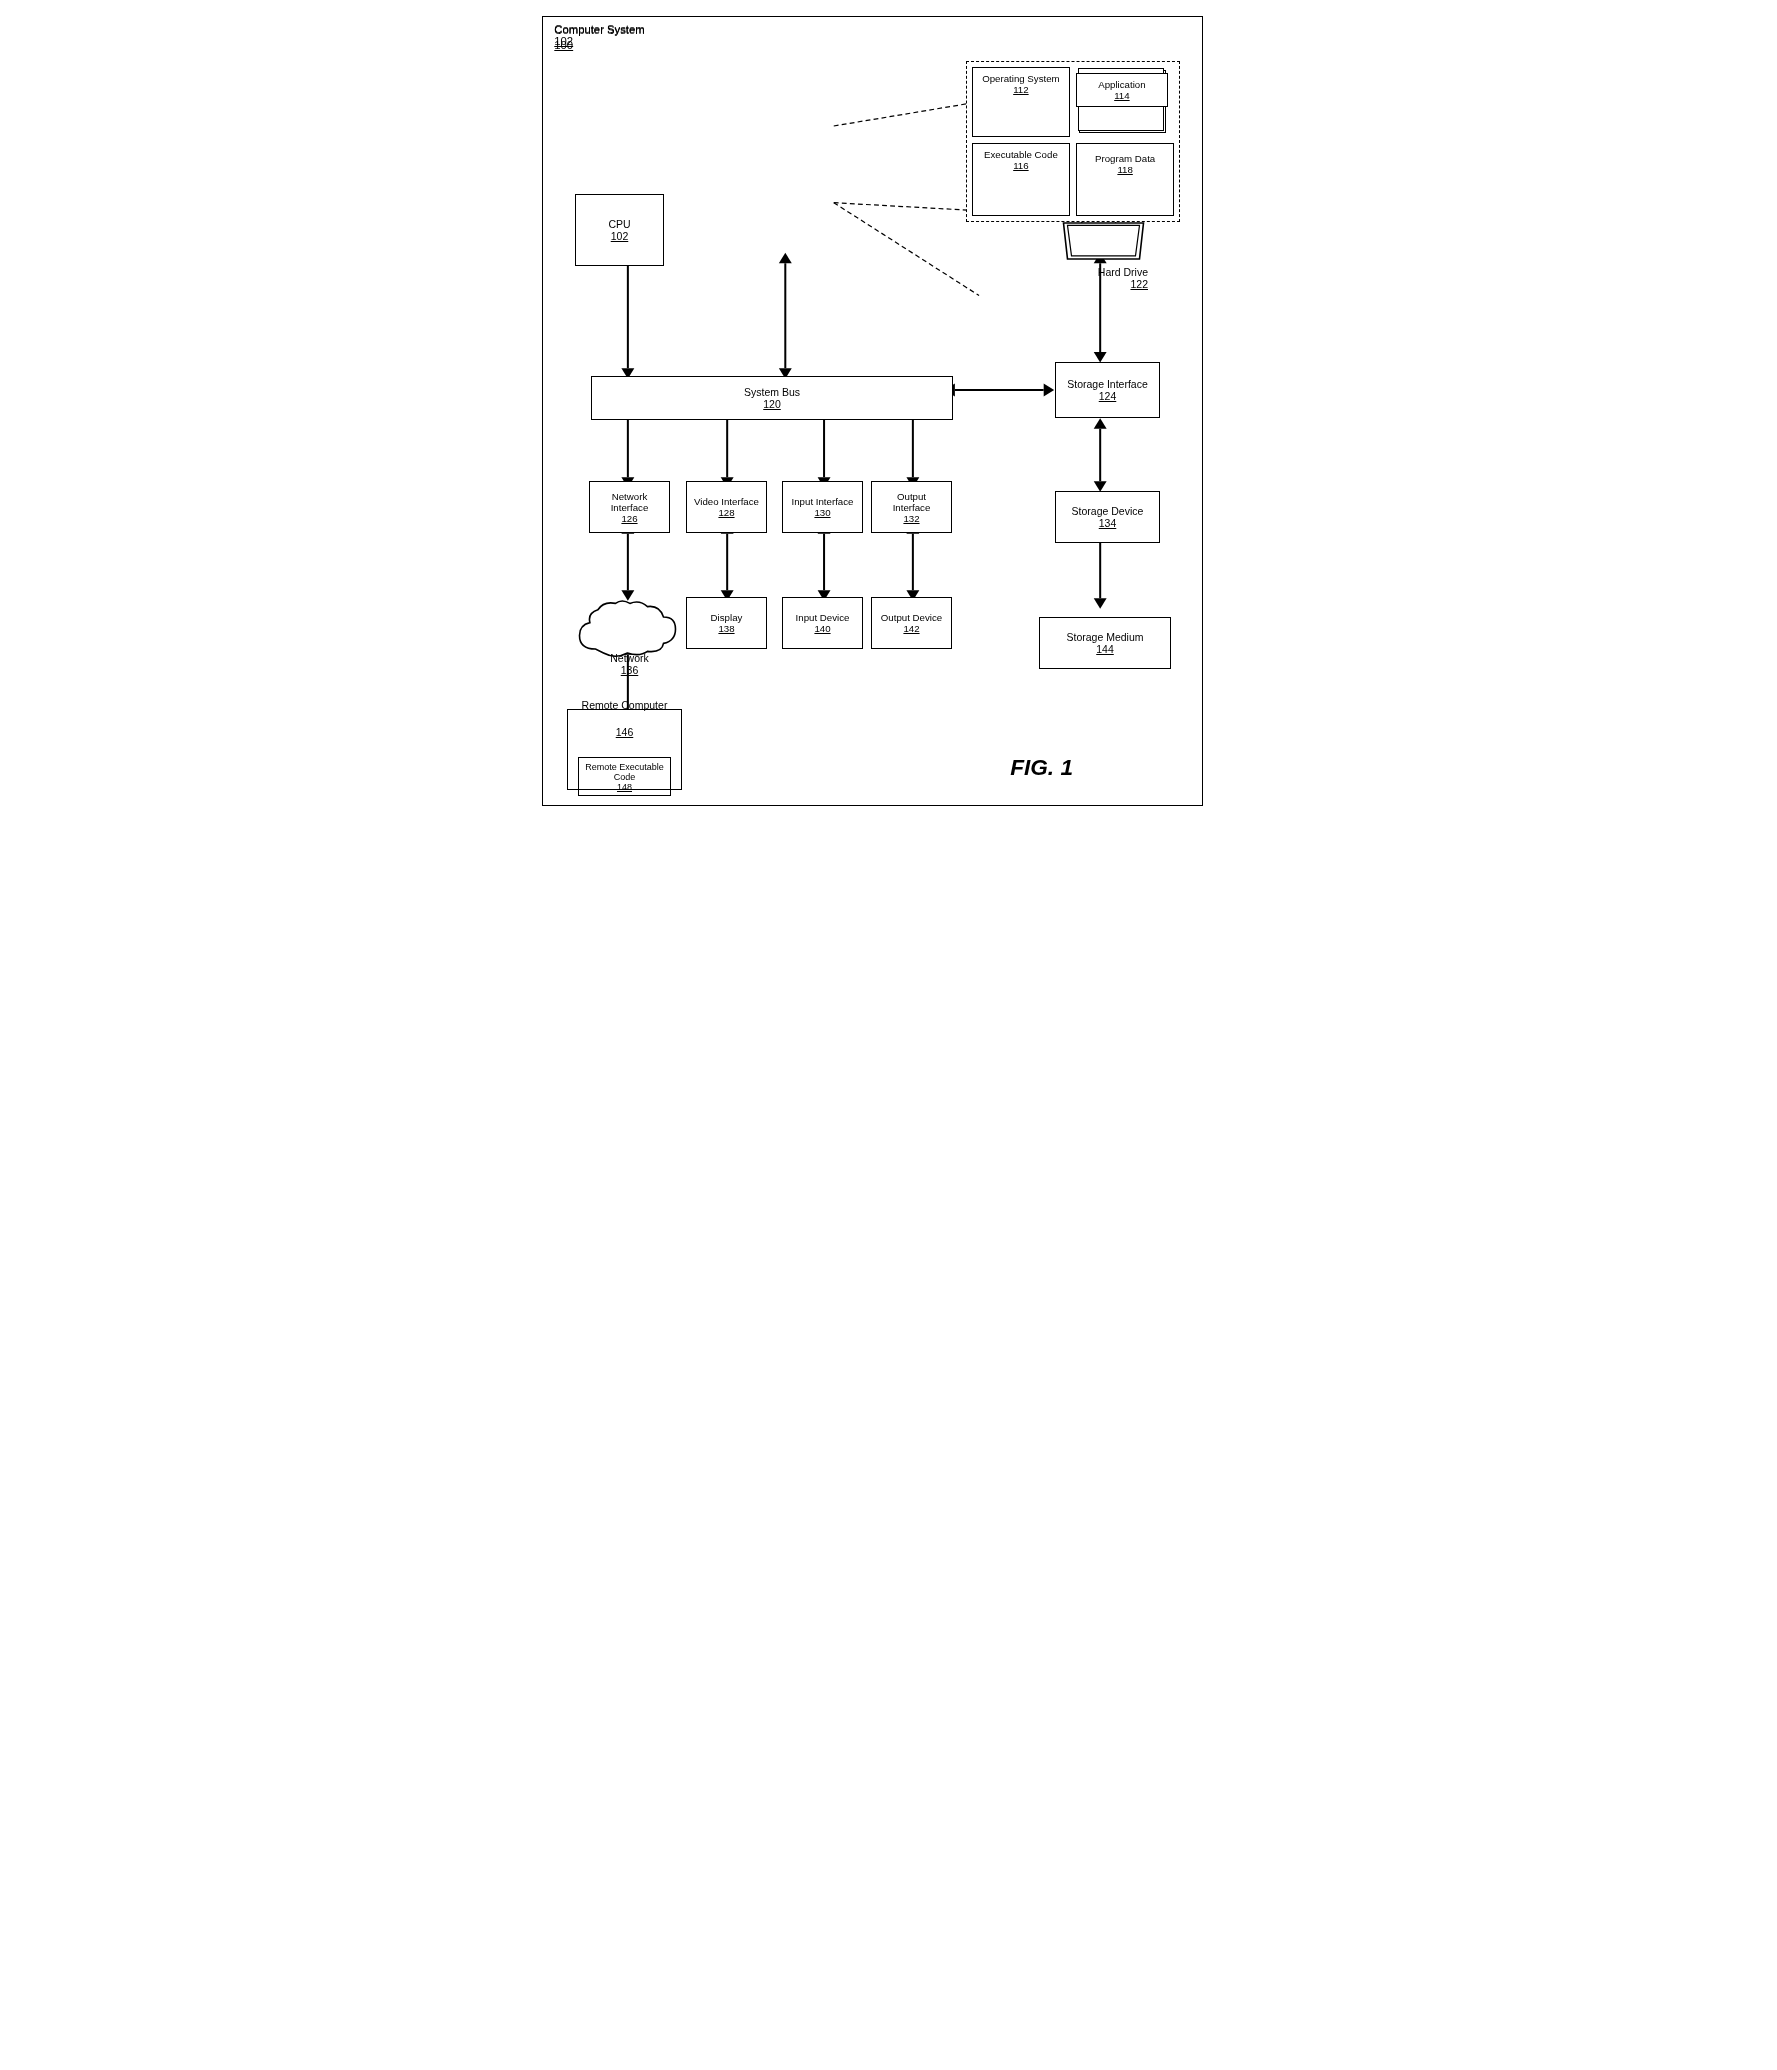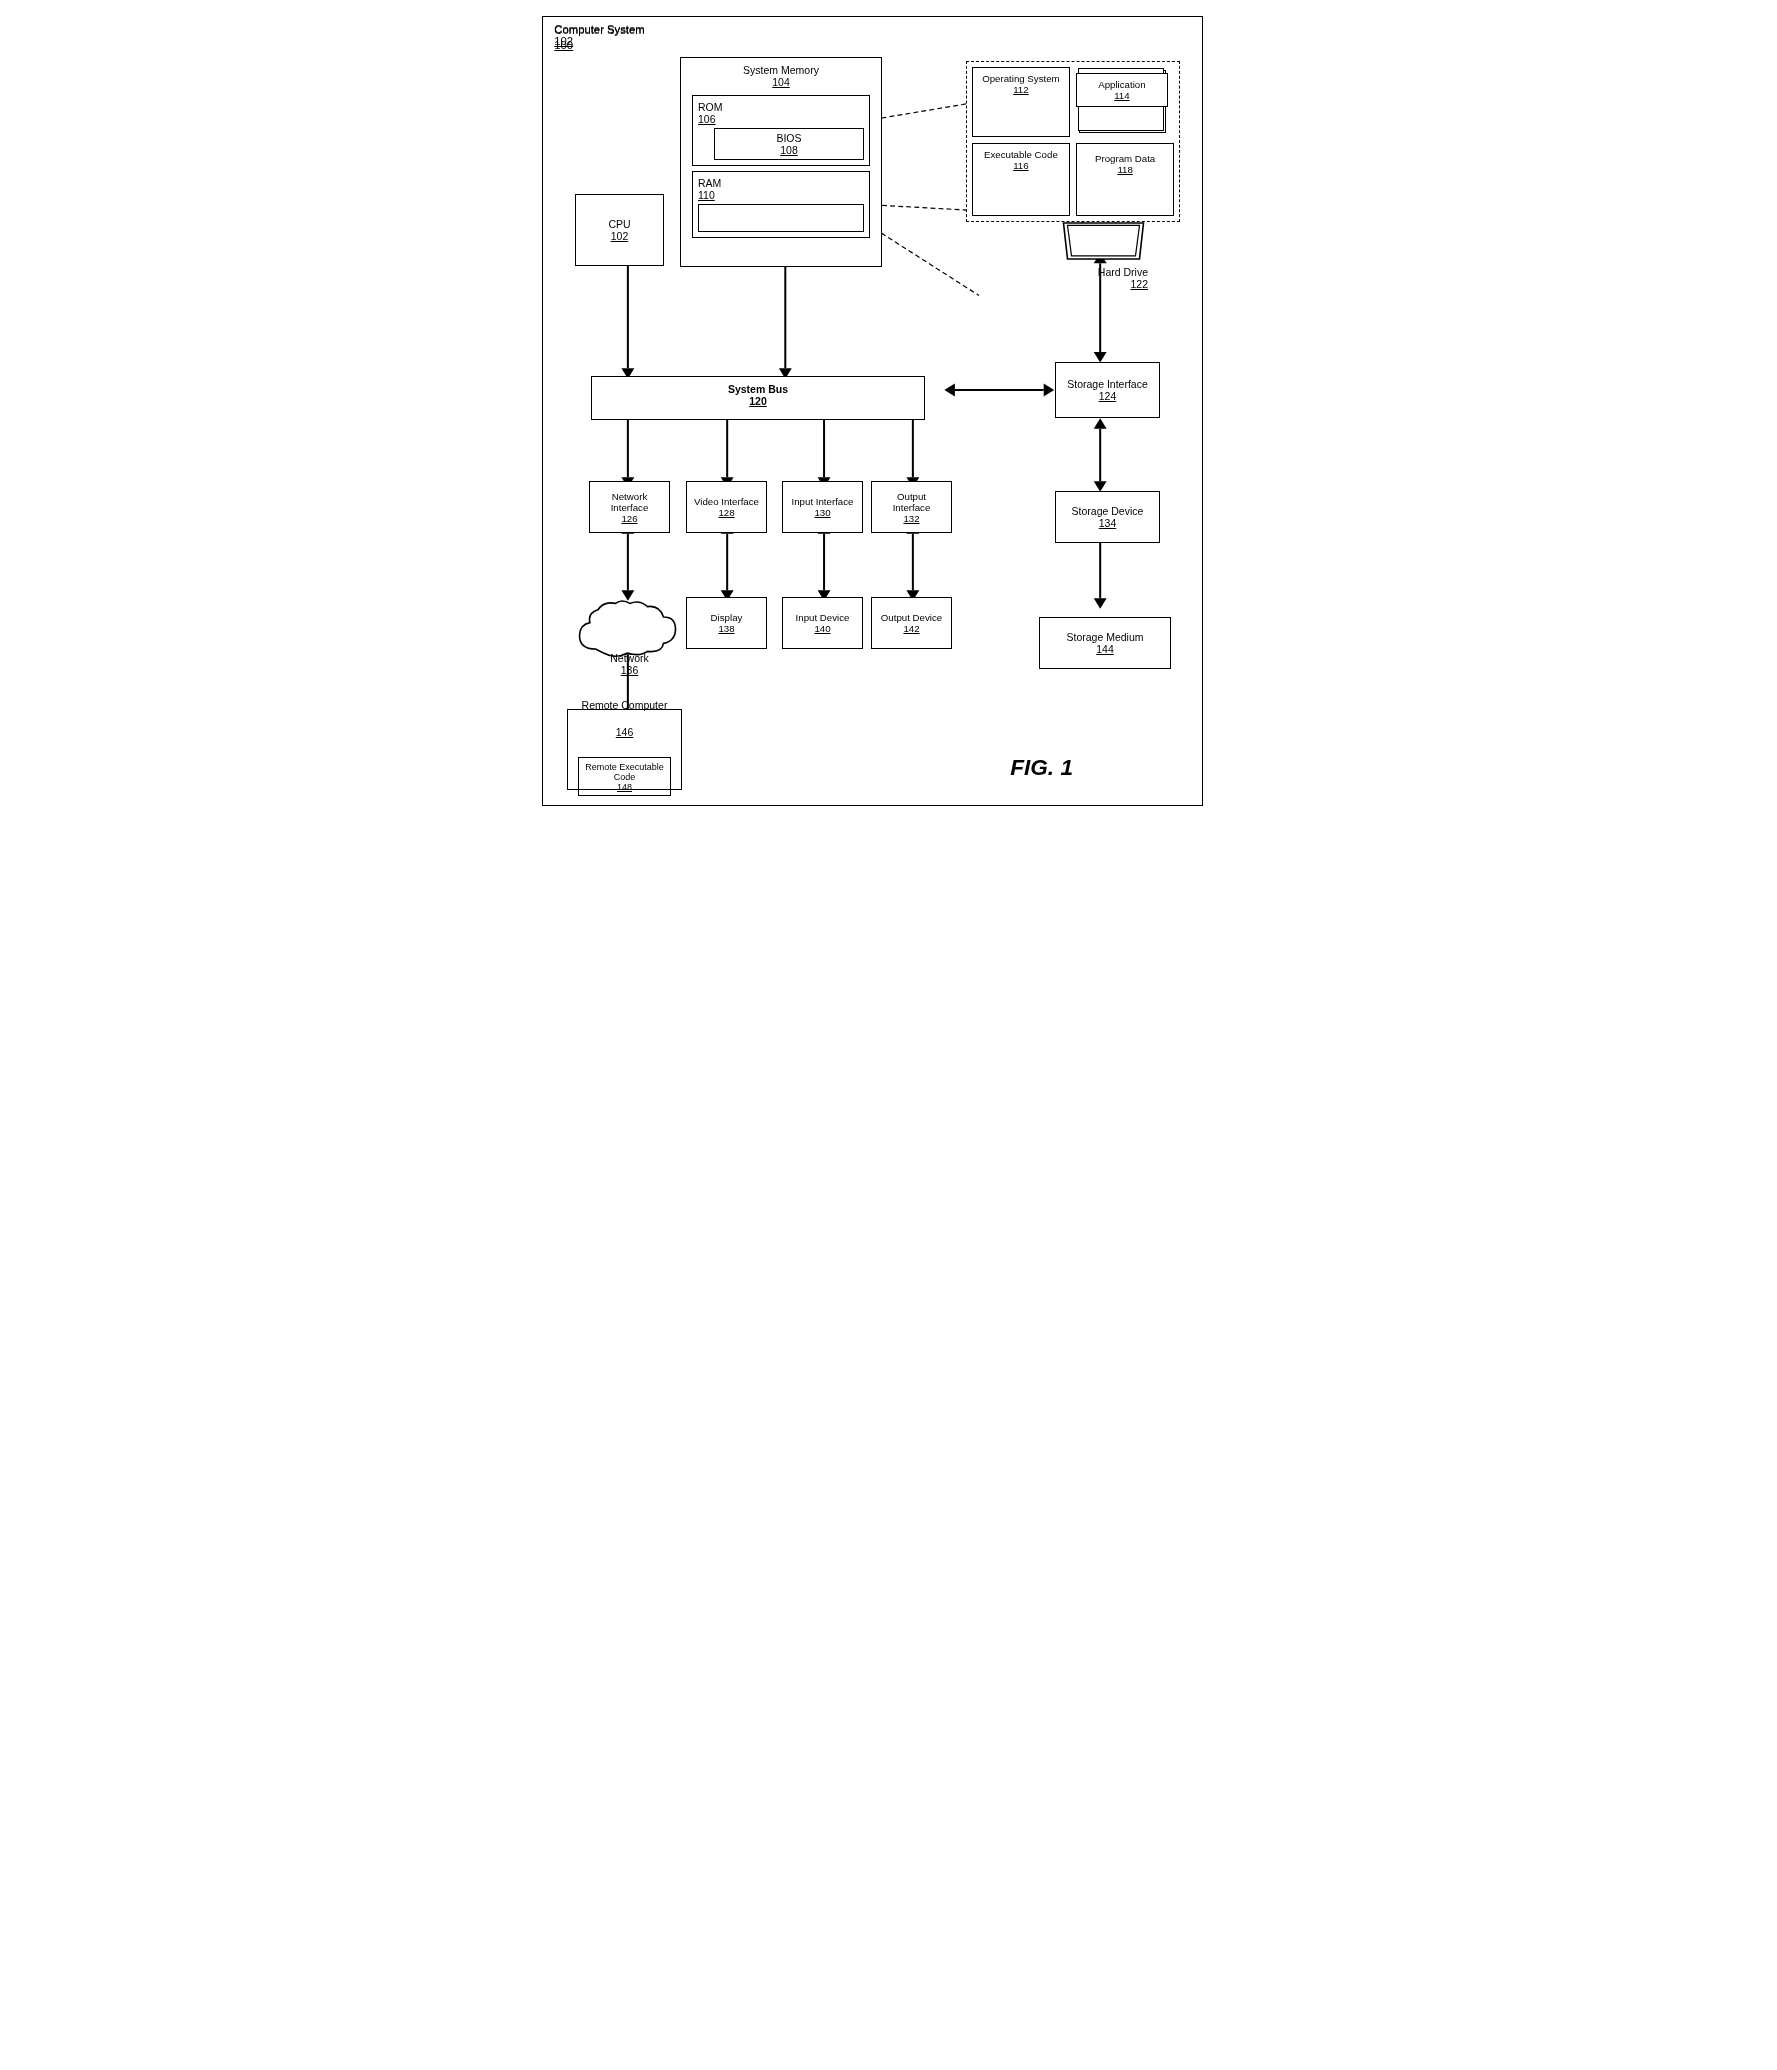--- a/index.html
+++ b/index.html
@@ -157,40 +157,20 @@
     <div style="position:absolute; top:6.4px; left:11.3px; font-size:11.3px; line-height:1.3;">
       Computer System<br>
       <span style="text-decoration:underline;">100</span>
     </div>
 
     <div class="box" style="left:32px; top:177px; width:89px; height:72px; display:flex; flex-direction:column; justify-content:center;">
       <div>CPU</div>
       <div style="text-decoration:underline;">102</div>
     </div>
 
-    <div class="box" style="left:137px; top:40px; width:202px; height:210px;">
-      <div class="lbl">
-        <span>System Memory</span><br>
-        <span class="ul" style="text-decoration:underline;">104</span>
-      </div>
-
-      <div style="border:1.6px solid #000; margin:6.4px 6.4px 4.8px 6.4px; padding:4.8px; text-align:left;">
-        <div>ROM<br><span style="text-decoration:underline;">106</span></div>
-
-        <div style="border:1.6px solid #000; margin:3.2px 0 0 16px; padding:3.2px; text-align:center;">
-          <span>BIOS</span><br>
-          <span style="text-decoration:underline;">108</span>
-        </div>
-      </div>
-
-      <div style="border:1.6px solid #000; margin:0 6.4px 6.4px 6.4px; padding:4.8px; text-align:left;">
-        <div>RAM<br><span style="text-decoration:underline;">110</span></div>
-        <div style="border:0.8px solid #000; height:28px; margin-top:3.2px;"></div>
-      </div>
-    </div>
 
     <div class="dbox" style="left:423px; top:44px; width:214px; height:161px; padding:4.8px;">
       <div style="display:grid; grid-template-columns:1fr 1fr; gap:6px; height:100%;">
 
         <div style="border:1.6px solid #000; padding:4.8px; text-align:center; font-size:9.7px; background:#fff;">
           <span>Operating System</span><br>
           <span style="text-decoration:underline;">112</span>
         </div>
 
         <div style="position:relative; padding-right:6.4px; padding-top:6.4px;">
@@ -218,21 +198,21 @@
       <svg width="89" height="44" viewBox="0 0 110 55">
         <polygon points="10,50 100,50 105,5 5,5" fill="#fff" stroke="#000" stroke-width="2"></polygon>
         <polygon points="15,46 95,46 100,8 10,8" fill="none" stroke="#000" stroke-width="1.5"></polygon>
       </svg>
       <div style="font-size:10.5px;">
         <span>Hard Drive</span><br>
         <span style="text-decoration:underline;">122</span>
       </div>
     </div>
 
-    <div class="box" style="left:48px; top:359px; width:334px; height:44px; display:flex; flex-direction:column; font-weight:bold;">
+    <div class="box" style="left:48px; top:359px; width:362px; height:44px; display:flex; flex-direction:column; justify-content:center;">
       <div>System Bus</div>
       <div style="text-decoration:underline;">120</div>
     </div>
 
     <div class="box" style="left:512px; top:345px; width:105px; height:56px; display:flex; flex-direction:column; justify-content:center;">
       <div>Storage Interface</div>
       <div style="text-decoration:underline;">124</div>
     </div>
 
     <div class="box" style="left:46px; top:464px; width:81px; height:52px; display:flex; flex-direction:column; justify-content:center;">

